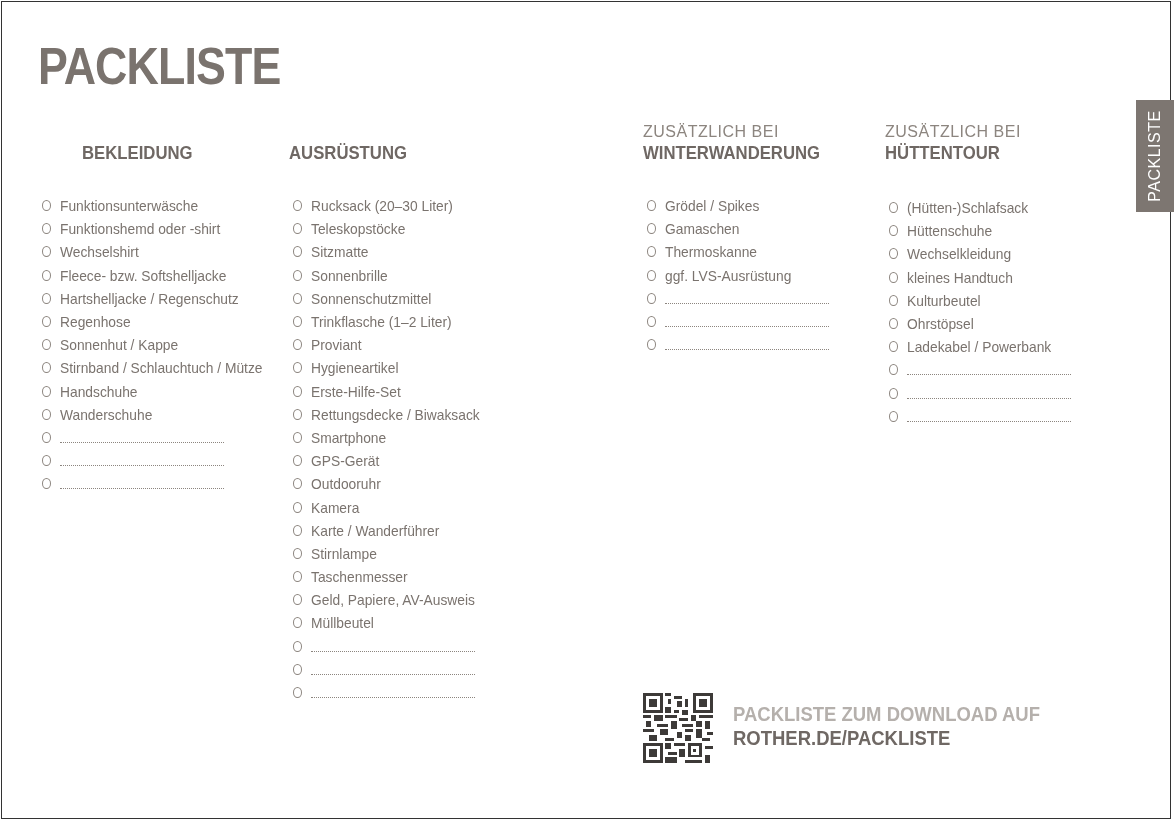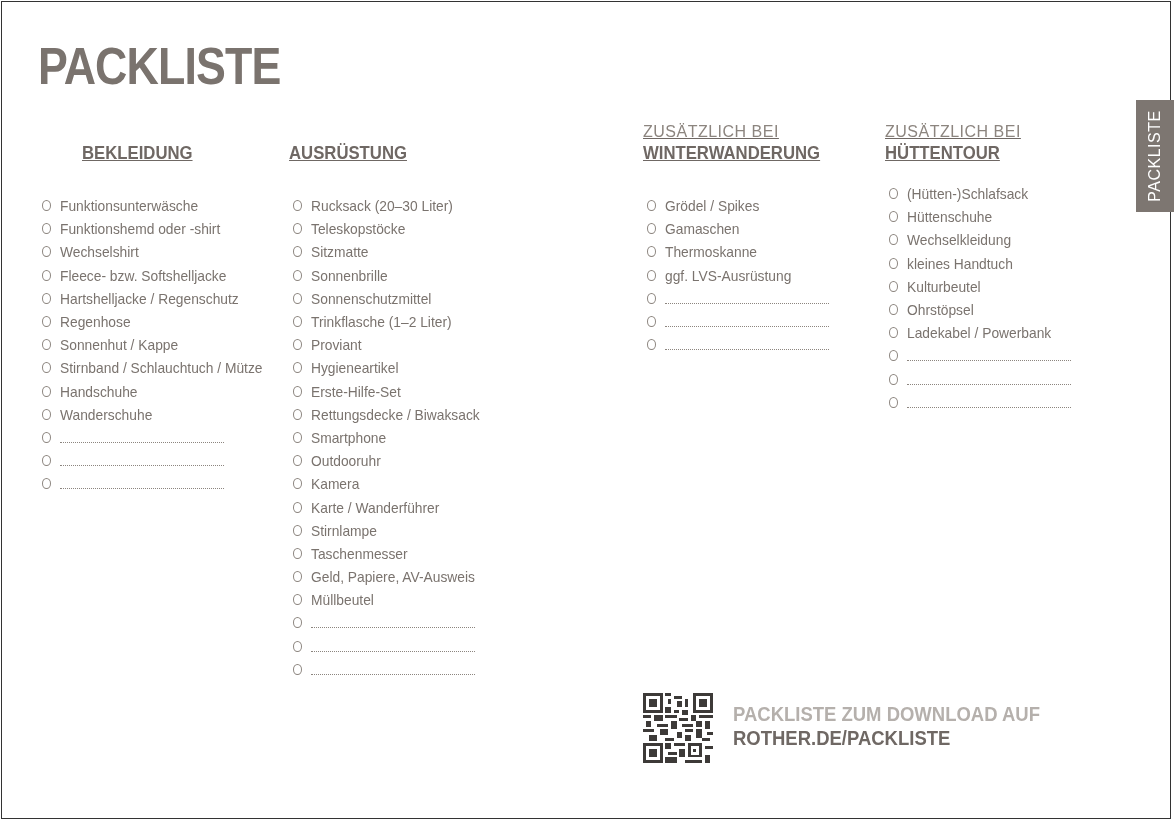--- a/index.html
+++ b/index.html
@@ -2,21 +2,21 @@
 <html><head>
 <meta charset="utf-8">
 <style>
   html, body { margin: 0; padding: 0; }
   body {
     width: 1174px; height: 822px; position: relative; overflow: hidden;
     background: #ffffff; font-family: "Liberation Sans", sans-serif; color: #6f6864;
   }
   .frame { position: absolute; left: 1px; top: 1px; width: 1170px; height: 818px; border: 1.5px solid #333; box-sizing: border-box; }
   .title { position: absolute; left: 38px; top: 36px; font-size: 52px; font-weight: bold; color: #7a736e; letter-spacing: -1px; transform: scaleX(0.86); transform-origin: left top; }
-  .col { position: absolute; text-decoration: underline; }
+  .col { position: absolute; }
   .col-pre { font-size: 16px; color: #8c857f; letter-spacing: 0.5px; height: 20px; line-height: 20px; }
   .col-head { font-size: 19px; font-weight: bold; color: #6f6864; transform: scaleX(0.88); transform-origin: left top; white-space: nowrap; line-height: 22px; }
   .list { list-style: none; margin: 4px; padding: 0; position: absolute; }
   .list li { height: 23.2px; display: flex; align-items: center; font-size: 15px; color: #7a736e; white-space: nowrap; }
   .circ { width: 9px; height: 11px; border: 1.3px solid #8c857f; border-radius: 50%; margin-right: 9px; flex: 0 0 auto; box-sizing: border-box; }
   .lbl { transform: scaleX(0.92); transform-origin: left center; display: inline-block; }
   .blank { display: inline-block; width: 164px; height: 10px; border-bottom: 1px dotted #8c857f; }
   .tab { position: absolute; left: 1136px; top: 100px; width: 38px; height: 112px; background: #7d7671; }
   .tab span { position: absolute; left: 50%; top: 50%; transform: translate(-50%, -50%) rotate(-90deg); color: #fff; font-size: 16px; letter-spacing: 0.5px; white-space: nowrap; }
   .qr { position: absolute; left: 643px; top: 693px; width: 70px; height: 70px; }
@@ -137,20 +137,24 @@
     <li>
       <span class="circ"></span>
       <span class="lbl">Rettungsdecke / Biwaksack</span>
     </li>
     <li>
       <span class="circ"></span>
       <span class="lbl">Smartphone</span>
     </li>
     <li>
       <span class="circ"></span>
+      <span class="lbl">GPS-Gerät</span>
+    </li>
+    <li>
+      <span class="circ"></span>
       <span class="lbl">Outdooruhr</span>
     </li>
     <li>
       <span class="circ"></span>
       <span class="lbl">Kamera</span>
     </li>
     <li>
       <span class="circ"></span>
       <span class="lbl">Karte / Wanderführer</span>
     </li>
@@ -216,21 +220,21 @@
     <li>
       <span class="circ"></span>
       <span class="blank"></span>
     </li>
   </ul>
 
 <div class="col" style="left:885px;top:122px;">
   <div class="col-pre">ZUSÄTZLICH BEI</div>
   <div class="col-head">HÜTTENTOUR</div>
 </div>
-<ul class="list" style="left:885px;top:178px;">
+<ul class="list" style="left:885px;top:192px;">
     <li>
       <span class="circ"></span>
       <span class="lbl">(Hütten-)Schlafsack</span>
     </li>
     <li>
       <span class="circ"></span>
       <span class="lbl">Hüttenschuhe</span>
     </li>
     <li>
       <span class="circ"></span>

